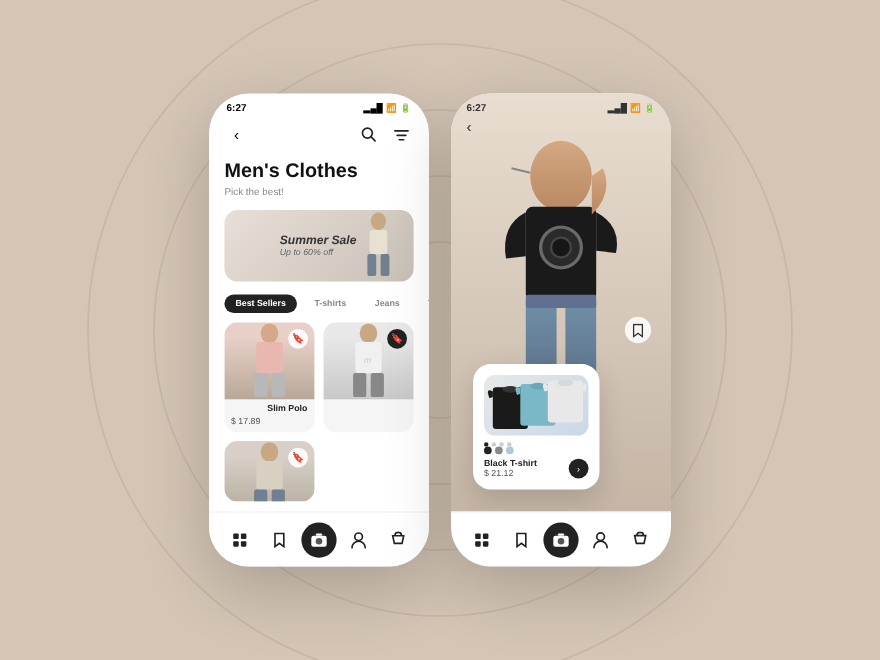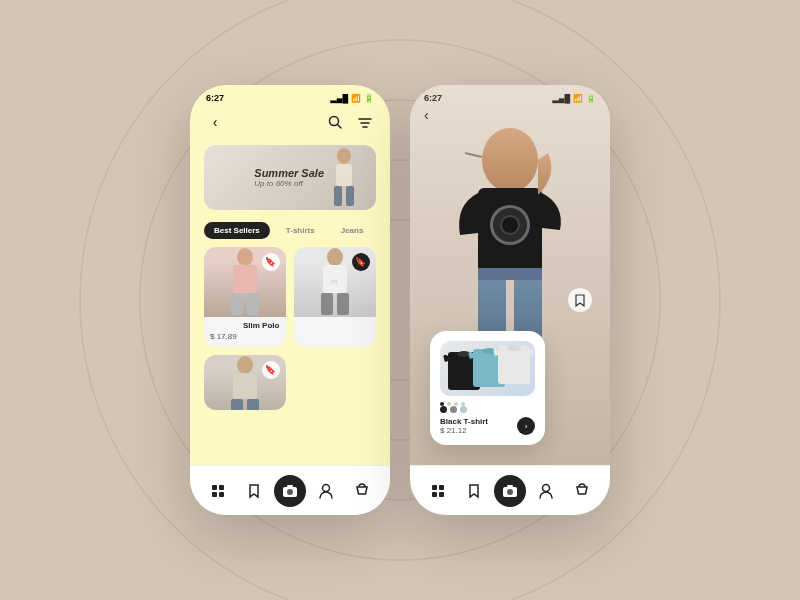--- a/index.html
+++ b/index.html
@@ -33,21 +33,21 @@
     .phones-container {
       display: flex;
       gap: 20px;
       align-items: center;
       position: relative;
       z-index: 1;
     }
 
     
     .phone {
-      background: #fef9c3;
+      background: #ffffff;
       border-radius: 36px;
       overflow: hidden;
       box-shadow: 0 20px 60px rgba(0,0,0,0.2);
       position: relative;
     }
     .phone-left {
       width: 200px;
       height: 430px;
     }
     .phone-right {
@@ -450,20 +450,24 @@
         <div class="nav-icon">
           <svg width="16" height="16" viewBox="0 0 16 16" fill="none">
             <line x1="2" y1="5" x2="14" y2="5" stroke="#222" stroke-width="1.5" stroke-linecap="round"></line>
             <line x1="4" y1="9" x2="12" y2="9" stroke="#222" stroke-width="1.5" stroke-linecap="round"></line>
             <line x1="6" y1="13" x2="10" y2="13" stroke="#222" stroke-width="1.5" stroke-linecap="round"></line>
           </svg>
         </div>
       </div>
     </div>
 
+    <div class="page-header">
+      <div class="page-title">Men's Clothes</div>
+      <div class="page-subtitle">Pick the best!</div>
+    </div>
 
     <div class="banner">
       <div class="banner-text">
         <div class="banner-title">Summer Sale</div>
         <div class="banner-subtitle">Up to 60% off</div>
       </div>
       <div class="banner-figure">
         <svg width="40" height="62" viewBox="0 0 40 62" fill="none">
 
           <ellipse cx="20" cy="8" rx="7" ry="8" fill="#c8a882"></ellipse>

